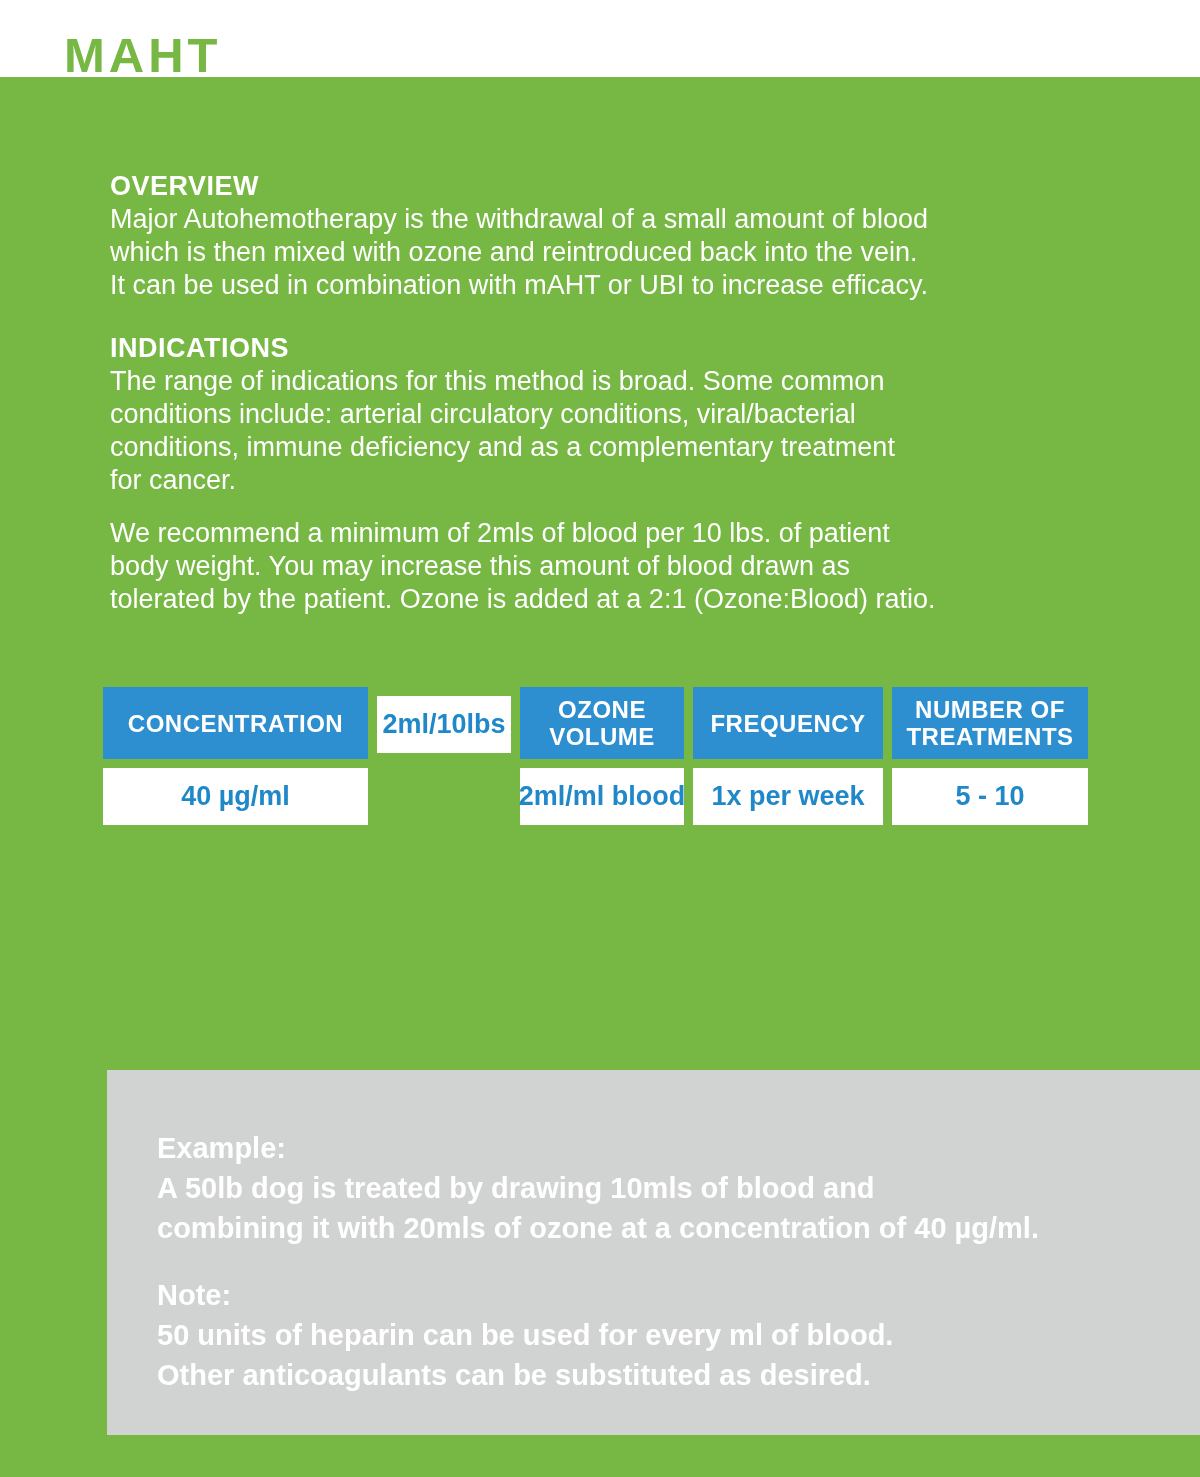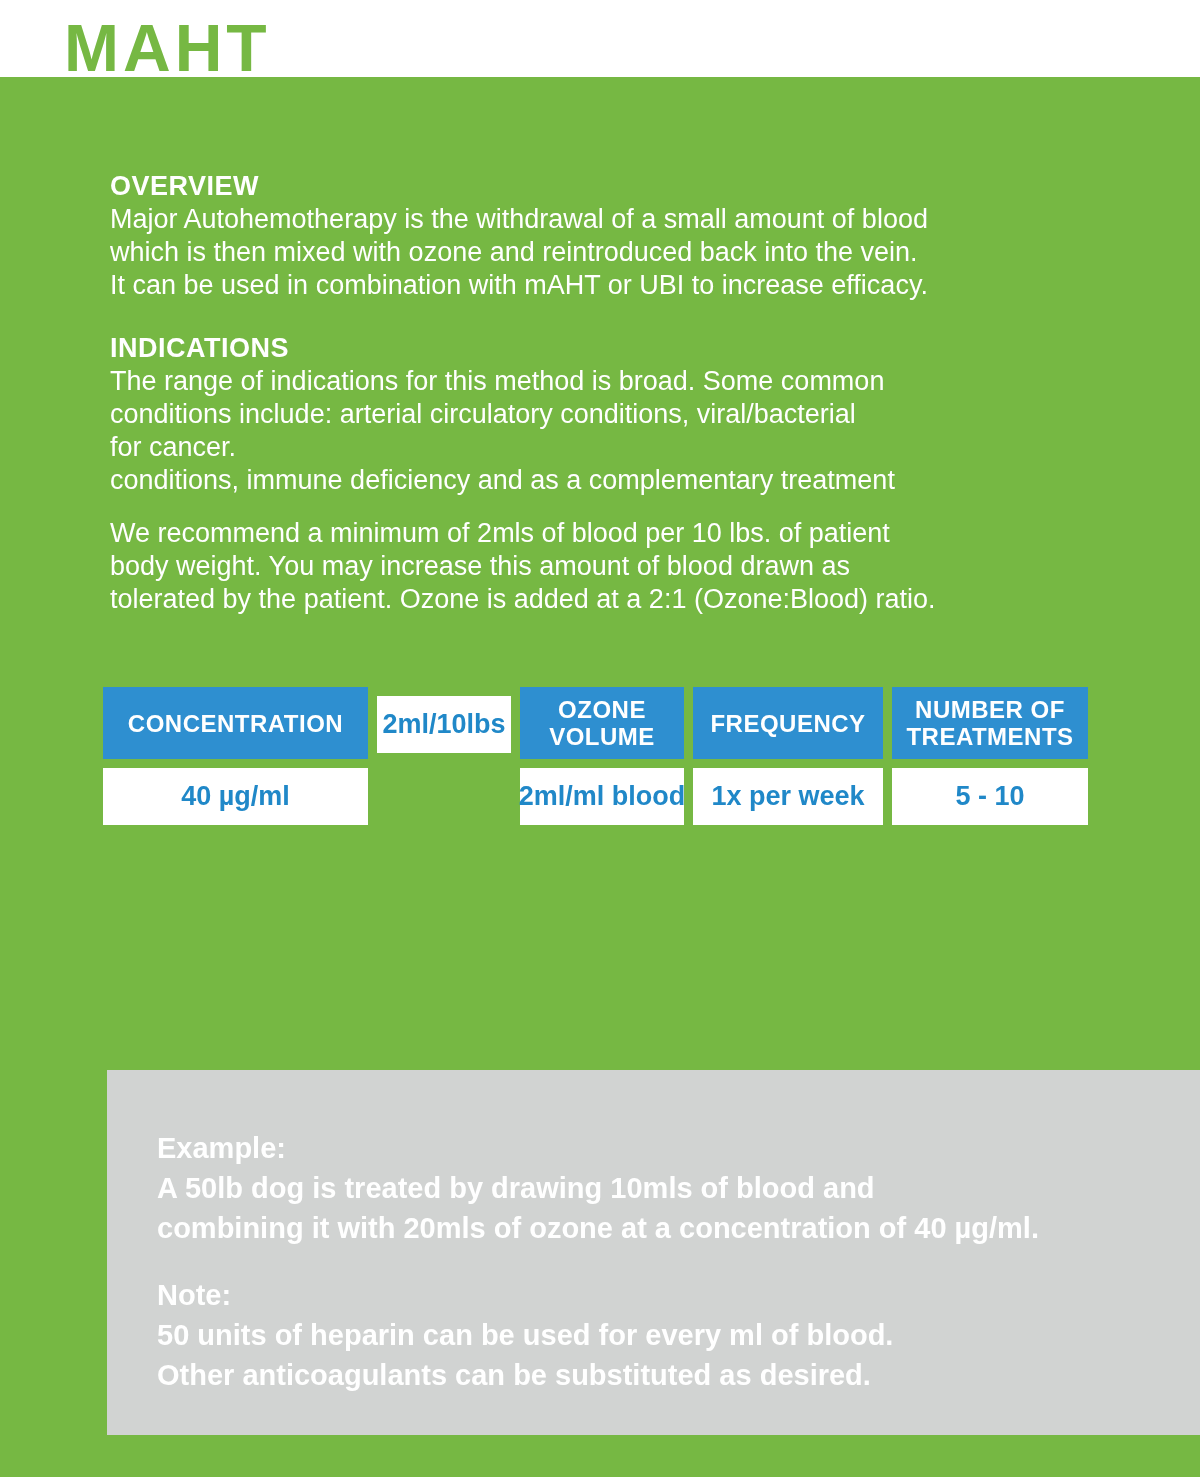--- a/index.html
+++ b/index.html
@@ -7,22 +7,22 @@
   body {
     width:1200px; height:1477px;
     font-family:"Liberation Sans","DejaVu Sans",sans-serif;
     position:relative; overflow:hidden;
   }
   .page { position:absolute; inset:0; width:1200px; height:1477px; background:#ffffff; }
 
   
   .header-band { position:absolute; left:0; top:0; width:1200px; height:77px; background:#ffffff; }
   .page-title {
-    position:absolute; left:64px; top:14px;
-    font-size:66px; font-weight:700; letter-spacing:4px;
+    position:absolute; left:64px; top:30px;
+    font-size:49px; font-weight:700; letter-spacing:4px;
     color:#76b843; line-height:1.05;
   }
 
   
   .green-band { position:absolute; left:0; top:77px; width:1200px; height:1400px; background:#76b843; }
 
   .section { position:absolute; left:110px; width:950px; color:#ffffff; }
   .section h2 {
     font-size:27px; font-weight:700; line-height:33px; letter-spacing:0.5px; color:#ffffff;
   }
@@ -76,22 +76,22 @@
       <h2>OVERVIEW</h2>
       <div class="line">Major Autohemotherapy is the withdrawal of a small amount of blood</div>
       <div class="line">which is then mixed with ozone and reintroduced back into the vein.</div>
       <div class="line">It can be used in combination with mAHT or UBI to increase efficacy.</div>
     </div>
 
     <div class="section sec-indications">
       <h2>INDICATIONS</h2>
       <div class="line">The range of indications for this method is broad. Some common</div>
       <div class="line">conditions include: arterial circulatory conditions, viral/bacterial</div>
+      <div class="line">conditions, immune deficiency and as a complementary treatment</div>
       <div class="line">for cancer.</div>
-      <div class="line">conditions, immune deficiency and as a complementary treatment</div>
     </div>
 
     <div class="section sec-dose">
       <div class="line">We recommend a minimum of 2mls of blood per 10 lbs. of patient</div>
       <div class="line">body weight. You may increase this amount of blood drawn as</div>
       <div class="line">tolerated by the patient. Ozone is added at a 2:1 (Ozone:Blood) ratio.</div>
     </div>
 
     <div class="dose-table">
       <div class="dose-col col-1">

